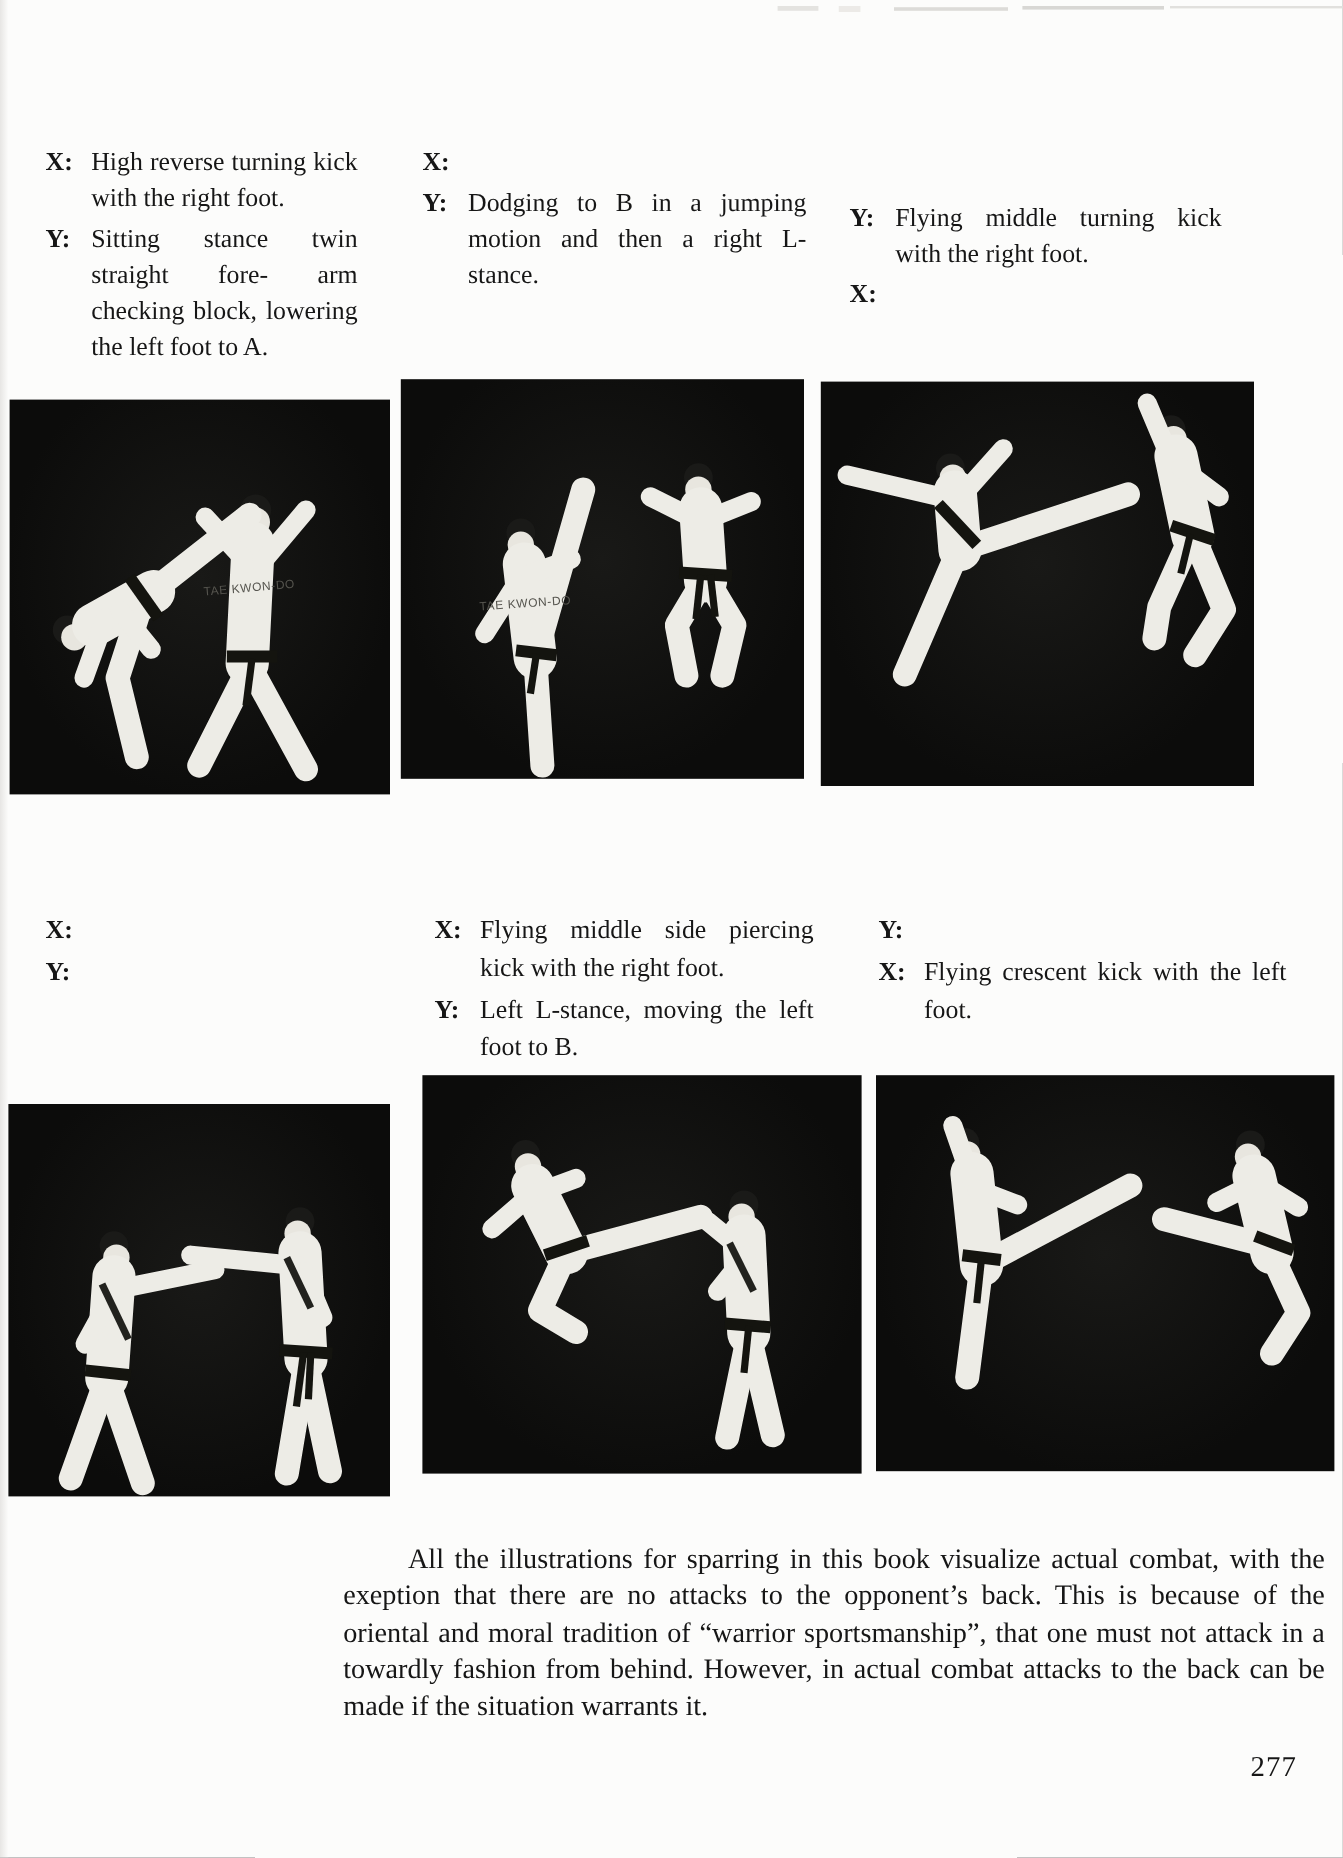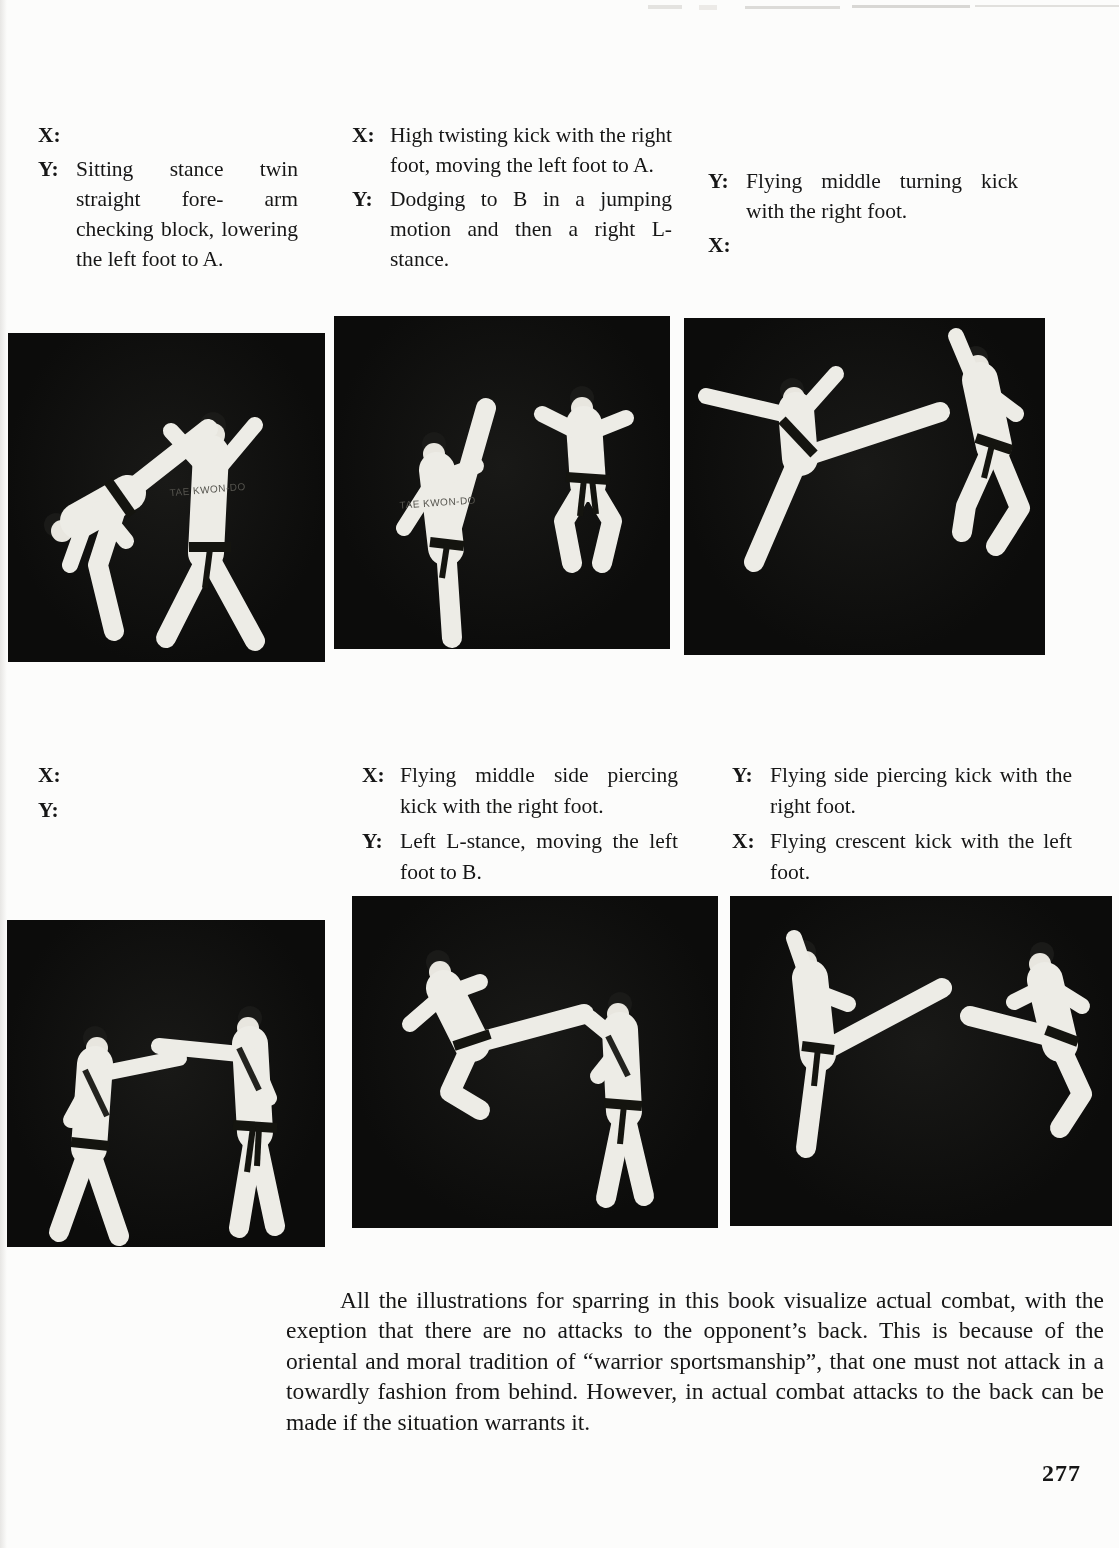--- a/index.html
+++ b/index.html
@@ -42,51 +42,51 @@
     letter-spacing:.5px;text-anchor:middle;}
 
   
   .para{
     position:absolute;left:286px;top:1261px;width:818px;
     font-size:23.5px;line-height:30.5px;
     text-align:justify;text-indent:54px;
   }
   .pagenum{
     position:absolute;left:1042px;top:1460px;
-    font-size:24px;font-weight:bold;letter-spacing:1px;
+    font-size:24px;font-weight:normal;letter-spacing:1px;
   }
 </style>
 </head>
 <body>
 
 <div class="page">
 
   <div class="edge-strip"></div>
   <div>
     <div class="dash" style="left:648px;top:5px;width:34px;height:4px;background:#e4e3e0;"></div>
     <div class="dash" style="left:699px;top:5px;width:18px;height:5px;background:#eceae7;"></div>
     <div class="dash" style="left:745px;top:6px;width:95px;height:3px;"></div>
     <div class="dash" style="left:852px;top:5px;width:118px;height:3px;background:#d8d7d4;"></div>
     <div class="dash" style="left:975px;top:5px;width:144px;height:2px;background:#e1e0dd;"></div>
   </div>
 
   <div class="b1">
     <div class="col" style="left:38px;top:120px;width:260px;">
       <div class="entry">
         <span class="lbl">X:</span>
+        <span class="txt">High reverse turning kick with the right foot.</span>
       </div>
       <div class="entry">
         <span class="lbl">Y:</span>
         <span class="txt">Sitting stance twin straight fore- arm checking block, lowering the left foot to A.</span>
       </div>
     </div>
     <div class="col" style="left:352px;top:120px;width:320px;">
       <div class="entry">
         <span class="lbl">X:</span>
-        <span class="txt">High twisting kick with the right foot, moving the left foot to A.</span>
       </div>
       <div class="entry">
         <span class="lbl">Y:</span>
         <span class="txt">Dodging to B in a jumping motion and then a right L-stance.</span>
       </div>
     </div>
     <div class="col" style="left:708px;top:166px;width:310px;">
       <div class="entry">
         <span class="lbl">Y:</span>
         <span class="txt">Flying middle turning kick with the right foot.</span>
@@ -194,21 +194,20 @@
         <span class="txt">Flying middle side piercing kick with the right foot.</span>
       </div>
       <div class="entry">
         <span class="lbl">Y:</span>
         <span class="txt">Left L-stance, moving the left foot to B.</span>
       </div>
     </div>
     <div class="col" style="left:732px;top:760px;width:340px;">
       <div class="entry">
         <span class="lbl">Y:</span>
-        <span class="txt">Flying side piercing kick with the right foot.</span>
       </div>
       <div class="entry">
         <span class="lbl">X:</span>
         <span class="txt">Flying crescent kick with the left foot.</span>
       </div>
     </div>
   </div>
 
   <div class="photo" style="left:7px;top:920px;width:318px;height:327px;" role="img" aria-label="X in left L-stance facing Y in right X-stance performing a knife-hand ward strike">
     <svg viewBox="0 0 318 327">

